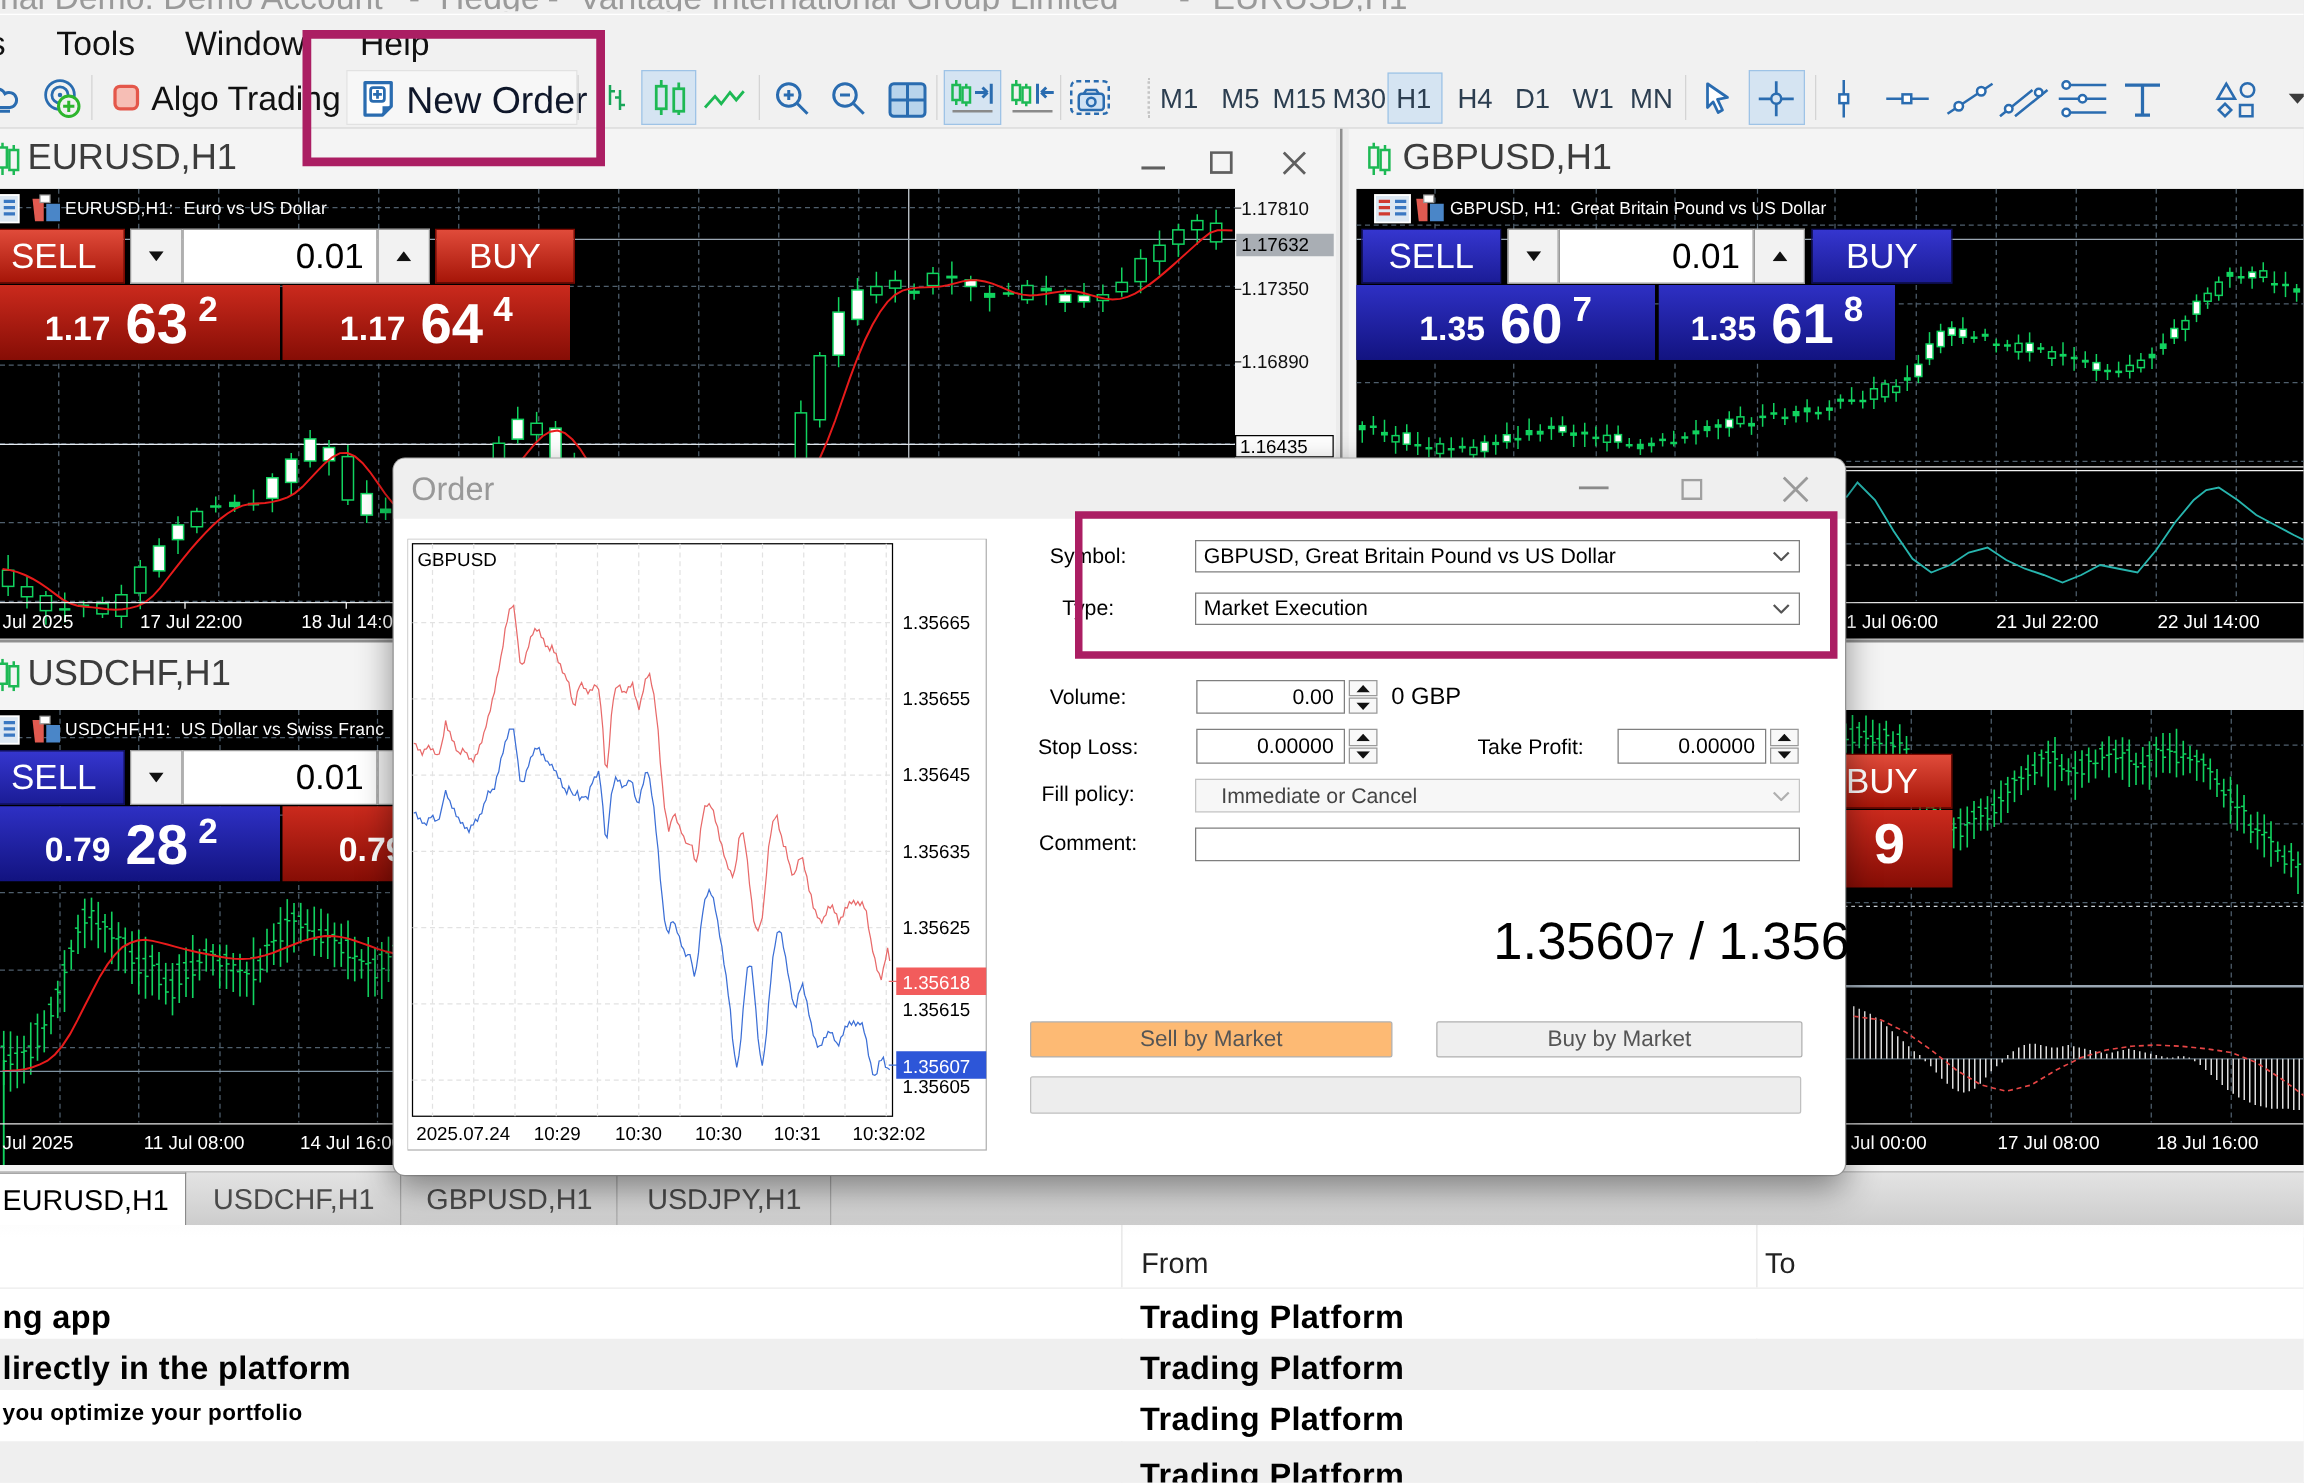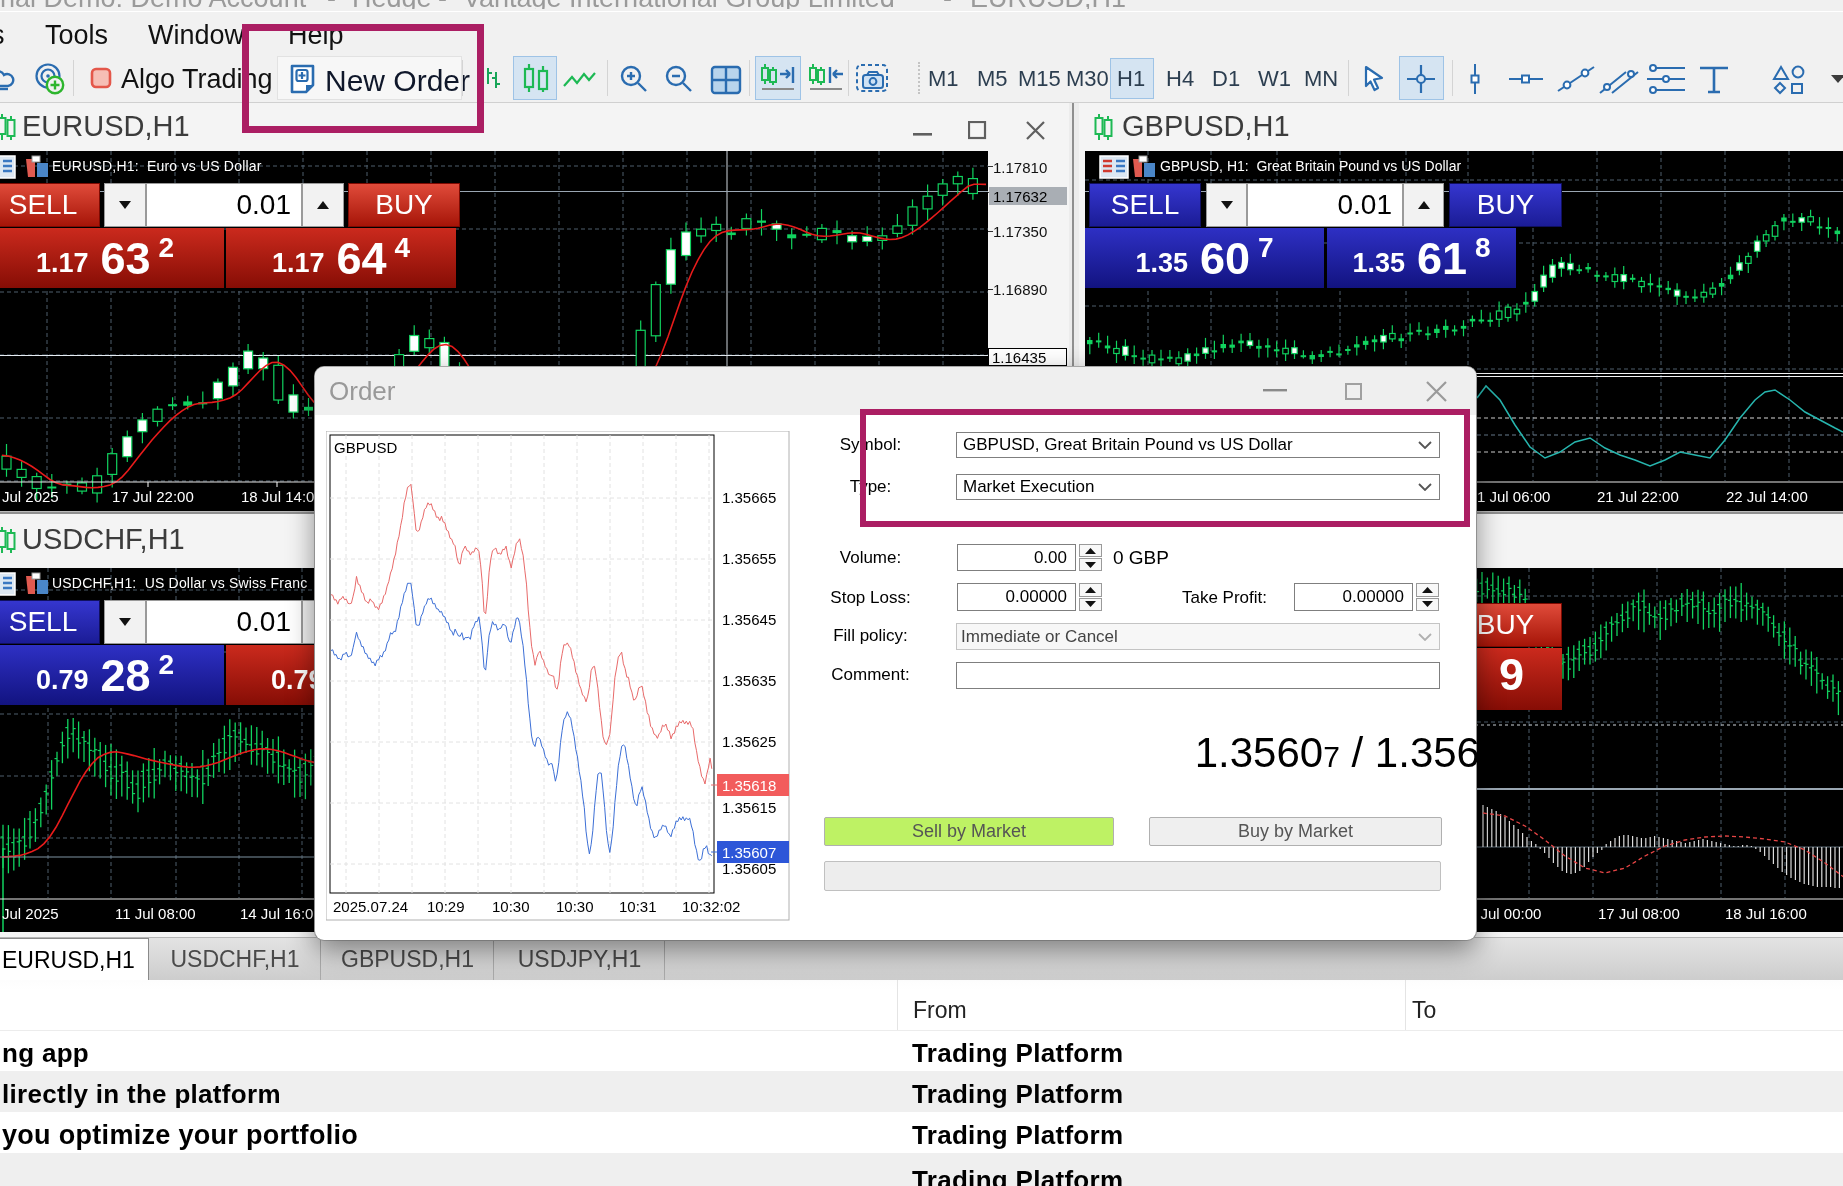--- a/index.html
+++ b/index.html
@@ -1322,21 +1322,21 @@
   <div class="abs" style="left:913px;top:17px;font-size:23px;color:#222">From</div>
   <div class="abs" style="left:1412px;top:17px;font-size:23px;color:#222">To</div>
   <div class="abs" style="left:0;top:50px;width:1843px;height:41px;background:#fff;border-top:1px solid #ececec"></div>
   <div class="abs" style="left:0;top:91px;width:1843px;height:41px;background:#efefef"></div>
   <div class="abs" style="left:0;top:132px;width:1843px;height:41px;background:#fff"></div>
   <div class="abs" style="left:0;top:173px;width:1843px;height:33px;background:#efefef"></div>
   <div class="abs" style="left:2px;top:58px;font-size:26px;font-weight:bold;color:#000;letter-spacing:.3px">ng app</div>
   <div class="abs" style="left:912px;top:58px;font-size:26px;font-weight:bold;color:#000;letter-spacing:.3px">Trading Platform</div>
   <div class="abs" style="left:2px;top:99px;font-size:26px;font-weight:bold;color:#000;letter-spacing:.3px">lirectly in the platform</div>
   <div class="abs" style="left:912px;top:99px;font-size:26px;font-weight:bold;color:#000;letter-spacing:.3px">Trading Platform</div>
-  <div class="abs" style="left:2px;top:140px;font-size:27px;font-weight:bold;color:#000;letter-spacing:.3px">you optimize your portfolio</div>
+  <div class="abs" style="left:2px;top:140px;font-size:18px;font-weight:bold;color:#000;letter-spacing:.3px">you optimize your portfolio</div>
   <div class="abs" style="left:912px;top:140px;font-size:26px;font-weight:bold;color:#000;letter-spacing:.3px">Trading Platform</div>
   <div class="abs" style="left:912px;top:185px;font-size:26px;font-weight:bold;color:#000;letter-spacing:.3px">Trading Platform</div>
 </div>
 
 <div class="abs" style="left:315px;top:367px;width:1161px;height:573px;background:#fff;border-radius:9px;box-shadow:0 10px 28px rgba(0,0,0,.45), 0 0 0 1px #b9b9b9">
   <div class="abs" style="left:0;top:0;width:1161px;height:48px;background:#efefef;border-radius:9px 9px 0 0"></div>
   <div class="abs" style="left:14px;top:9px;font-size:26px;color:#999">Order</div>
   <svg class="abs" style="left:948px;top:22px" width="24" height="3">
       <rect width="24" height="2.4" fill="#8a8a8a"></rect>
     </svg>
@@ -1453,31 +1453,31 @@
       </div>
     <div>
         <svg width="11" height="6">
           <path d="M0 0 L5.5 6 L11 0 Z" fill="#111"></path>
         </svg>
       </div>
   </div>
 
   <div class="flabel" style="left:480px;top:259px;width:151px">Fill policy:</div>
   <div class="ffield" style="left:641px;top:256px;width:484px;height:27px;background:#f7f7f7;border-color:#c4c4c4;color:#444">
-      <span style="margin-left:4px">Immediate or Cancel</span>
+      <span style="margin-left:20px">Immediate or Cancel</span>
     </div>
   <svg class="chev" style="left:1103px;top:266px" viewBox="0 0 14 8">
       <path d="M1 1 L7 7 L13 1" fill="none" stroke="#b0b0b0" stroke-width="1.8"></path>
     </svg>
   <div class="flabel" style="left:480px;top:298px;width:151px">Comment:</div>
   <div class="ffield" style="left:641px;top:295px;width:484px;height:27px"></div>
 
   <div class="abs" style="left:425px;top:362px;width:780px;text-align:right;white-space:nowrap">
     <span style="font-size:42px;color:#000">1.3560</span><span style="font-size:30px;color:#000">7</span><span style="font-size:42px;color:#000"> / 1.3561</span><span style="font-size:30px;color:#000">8</span>
   </div>
 
-  <div class="abs" style="left:509px;top:450px;width:290px;height:29px;background:#bef264;border:1px solid #b0b0b0;border-radius:2px;display:flex;align-items:center;justify-content:center;font-size:18px;color:#555">Sell by Market</div>
+  <div class="abs" style="left:509px;top:450px;width:290px;height:29px;background:#fdba74;border:1px solid #b0b0b0;border-radius:2px;display:flex;align-items:center;justify-content:center;font-size:18px;color:#555">Sell by Market</div>
   <div class="abs" style="left:834px;top:450px;width:293px;height:29px;background:#efefef;border:1px solid #b0b0b0;border-radius:2px;display:flex;align-items:center;justify-content:center;font-size:18px;color:#555">Buy by Market</div>
   <div class="abs" style="left:509px;top:494px;width:617px;height:30px;background:#ededed;border:1px solid #c0c0c0;border-radius:2px"></div>
 </div>
 
 <div class="abs" style="left:242px;top:24px;width:242px;height:109px;border:7px solid #ab1e63;z-index:60"></div>
 <div class="abs" style="left:860px;top:409px;width:610px;height:118px;border:6px solid #ab1e63;z-index:60"></div>
 
 </body></html>

